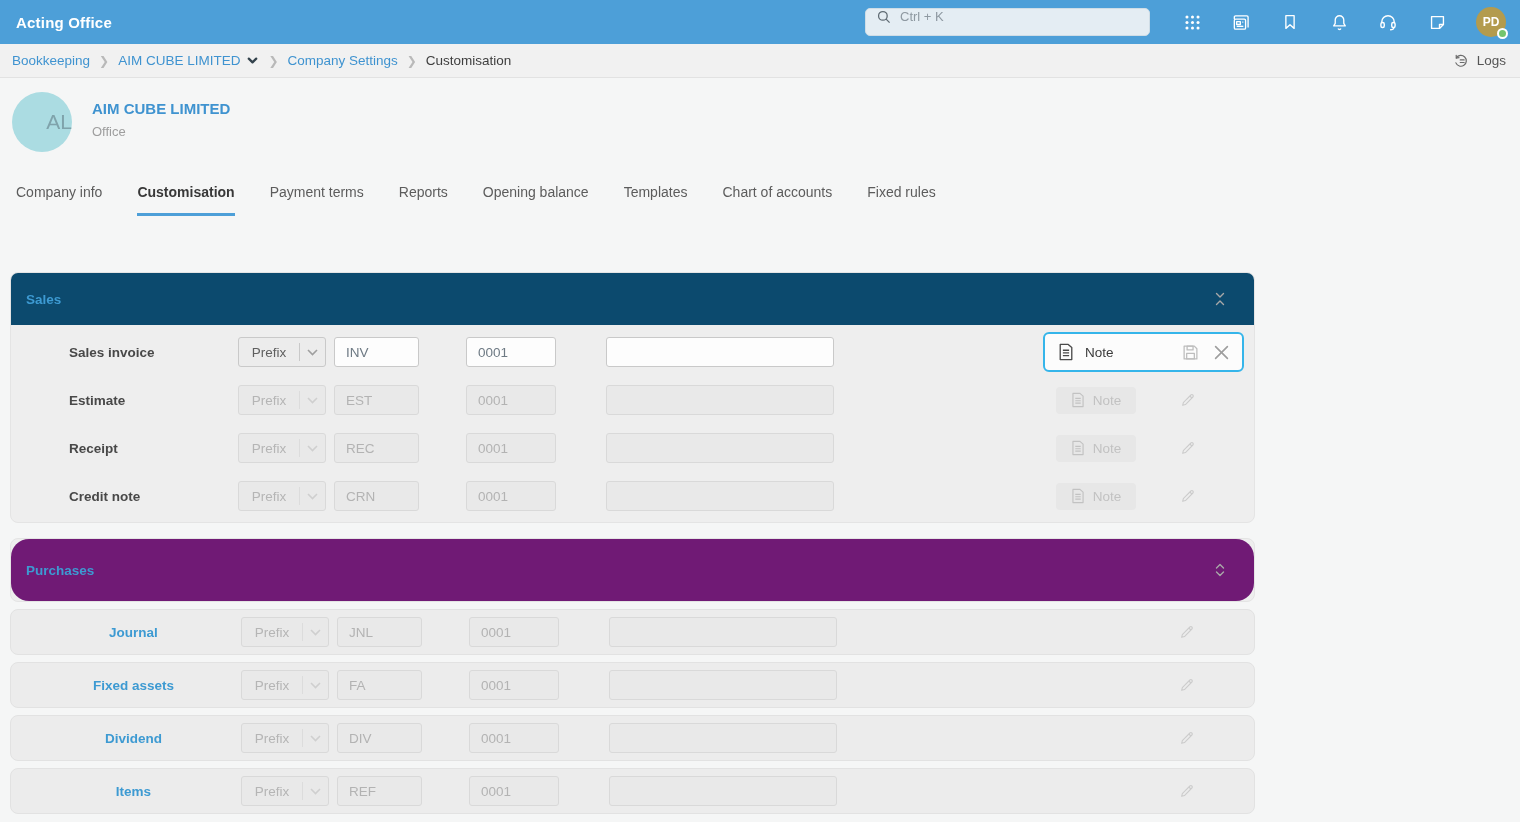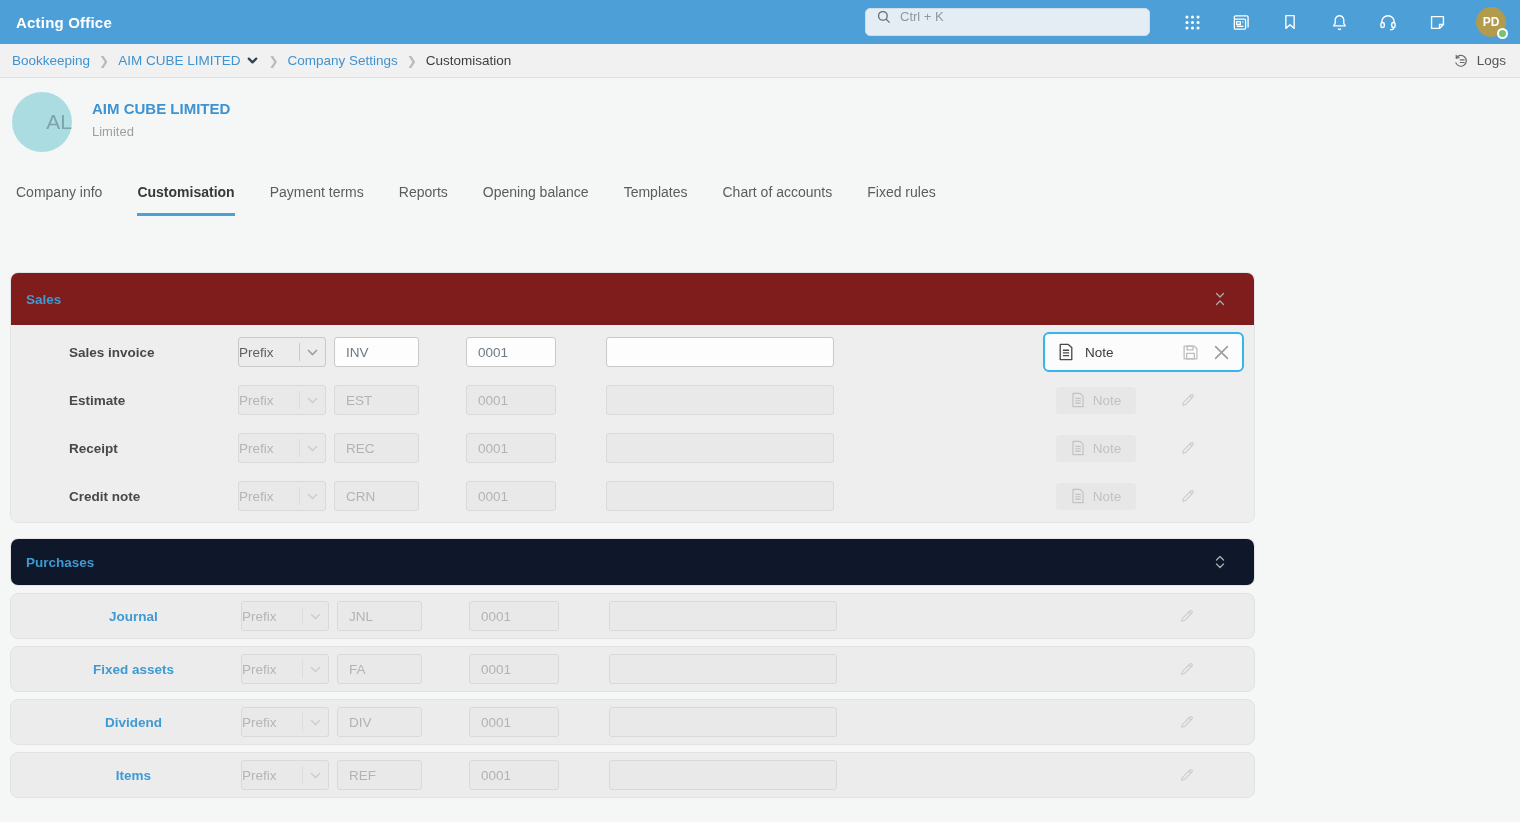--- a/index.html
+++ b/index.html
@@ -40,30 +40,30 @@
   .company-name { color:#3f93d0; font-size:15px; font-weight:bold; }
   .company-sub { color:#9e9e9e; font-size:13px; margin-top:7px; }
 
   
   .tabs { display:flex; gap:35px; padding-left:16px; margin-top:32px; font-size:14px; }
   .tab { color:#5c5c5c; padding-bottom:13px; cursor:pointer; border-bottom:3px solid transparent; }
   .tab.active { color:#383838; font-weight:bold; border-bottom-color:#4d9fd8; }
 
   
   .panel { margin:56px 265px 0 10px; background:#eeeeee; border:1px solid #e4e4e4; border-radius:8px; overflow:hidden; }
-  .panel-header { height:52px; background:#7f1d1d; display:flex; align-items:center; padding:0 26px 0 15px; }
+  .panel-header { height:52px; background:#0c4a6e; display:flex; align-items:center; padding:0 26px 0 15px; }
   .panel-title { color:#3d9ad2; font-size:13.5px; font-weight:bold; }
   .panel-header .toggle { margin-left:auto; color:#9f9f9f; cursor:pointer; display:flex; }
   .panel-body { padding:3px 0 2px 0; }
 
   .s-row { height:48px; display:flex; align-items:center; padding-left:58px; }
   .s-label { width:169px; font-size:13.5px; font-weight:bold; color:#484848; }
 
   .sel { width:88px; height:30px; border-radius:3px; display:flex; align-items:center; font-size:13.5px; cursor:pointer; }
-  .sel .sel-txt { flex:1; }
+  .sel .sel-txt { flex:1; text-align:center; }
   .sel .sel-div { width:1px; height:18px; }
   .sel .sel-arrow { width:25px; display:flex; justify-content:center; }
   .sel.on  { background:#ececec; border:1px solid #c9c9c9; color:#5f5f5f; }
   .sel.on .sel-div { background:#c9c9c9; }
   .sel.on .sel-arrow { color:#9f9f9f; }
   .sel.off { background:#e9e9e9; border:1px solid #d9d9d9; color:#b5b5b5; }
   .sel.off .sel-div { background:#dcdcdc; }
   .sel.off .sel-arrow { color:#cfcfcf; }
 
   .txt { height:30px; border-radius:3px; font-family:inherit; font-size:13.5px; padding:4px 11px; outline:none; }
@@ -82,21 +82,21 @@
   .note-active .close-ic { margin-left:15px; color:#9e9e9e; display:flex; cursor:pointer; }
 
   .note-btn { margin-left:13px; width:80px; height:27px; background:#e7e7e7; border-radius:4px;
               display:flex; align-items:center; justify-content:center; gap:8px; color:#c2c2c2; cursor:pointer; }
   .note-btn span { font-size:13.5px; }
   .pencil { color:#cccccc; display:flex; cursor:pointer; }
   .note-area .pencil { margin-left:44px; }
 
   
   .panel.collapsed { margin-top:15px; }
-  .panel.collapsed .panel-header { height:46px; background:#0f172a; }
+  .panel.collapsed .panel-header { height:62px; background:#701a75;border-radius:18px; }
 
   
   .card { margin:7px 265px 0 10px; height:46px; background:#ececec; border:1px solid #e2e2e2; border-radius:8px;
           display:flex; align-items:center; padding-left:15px; }
   .card:first-of-type { margin-top:12px; }
   .card .c-label { width:215px; font-size:13.5px; font-weight:bold; color:#3d9ad2;text-align:center; }
   .card .pencil { margin-left:auto; margin-right:59px; }
 </style>
 </head>
 <body>
@@ -192,21 +192,21 @@
     <span>Logs</span>
   </div>
 </div>
 
 <div class="company-header">
   <div class="avatar-company">
     <span>AL</span>
   </div>
   <div class="company-meta">
     <div class="company-name">AIM CUBE LIMITED</div>
-    <div class="company-sub">Limited</div>
+    <div class="company-sub">Office</div>
   </div>
 </div>
 
 <div class="tabs">
   <div class="tab">Company info</div>
   <div class="tab active">Customisation</div>
   <div class="tab">Payment terms</div>
   <div class="tab">Reports</div>
   <div class="tab">Opening balance</div>
   <div class="tab">Templates</div>

